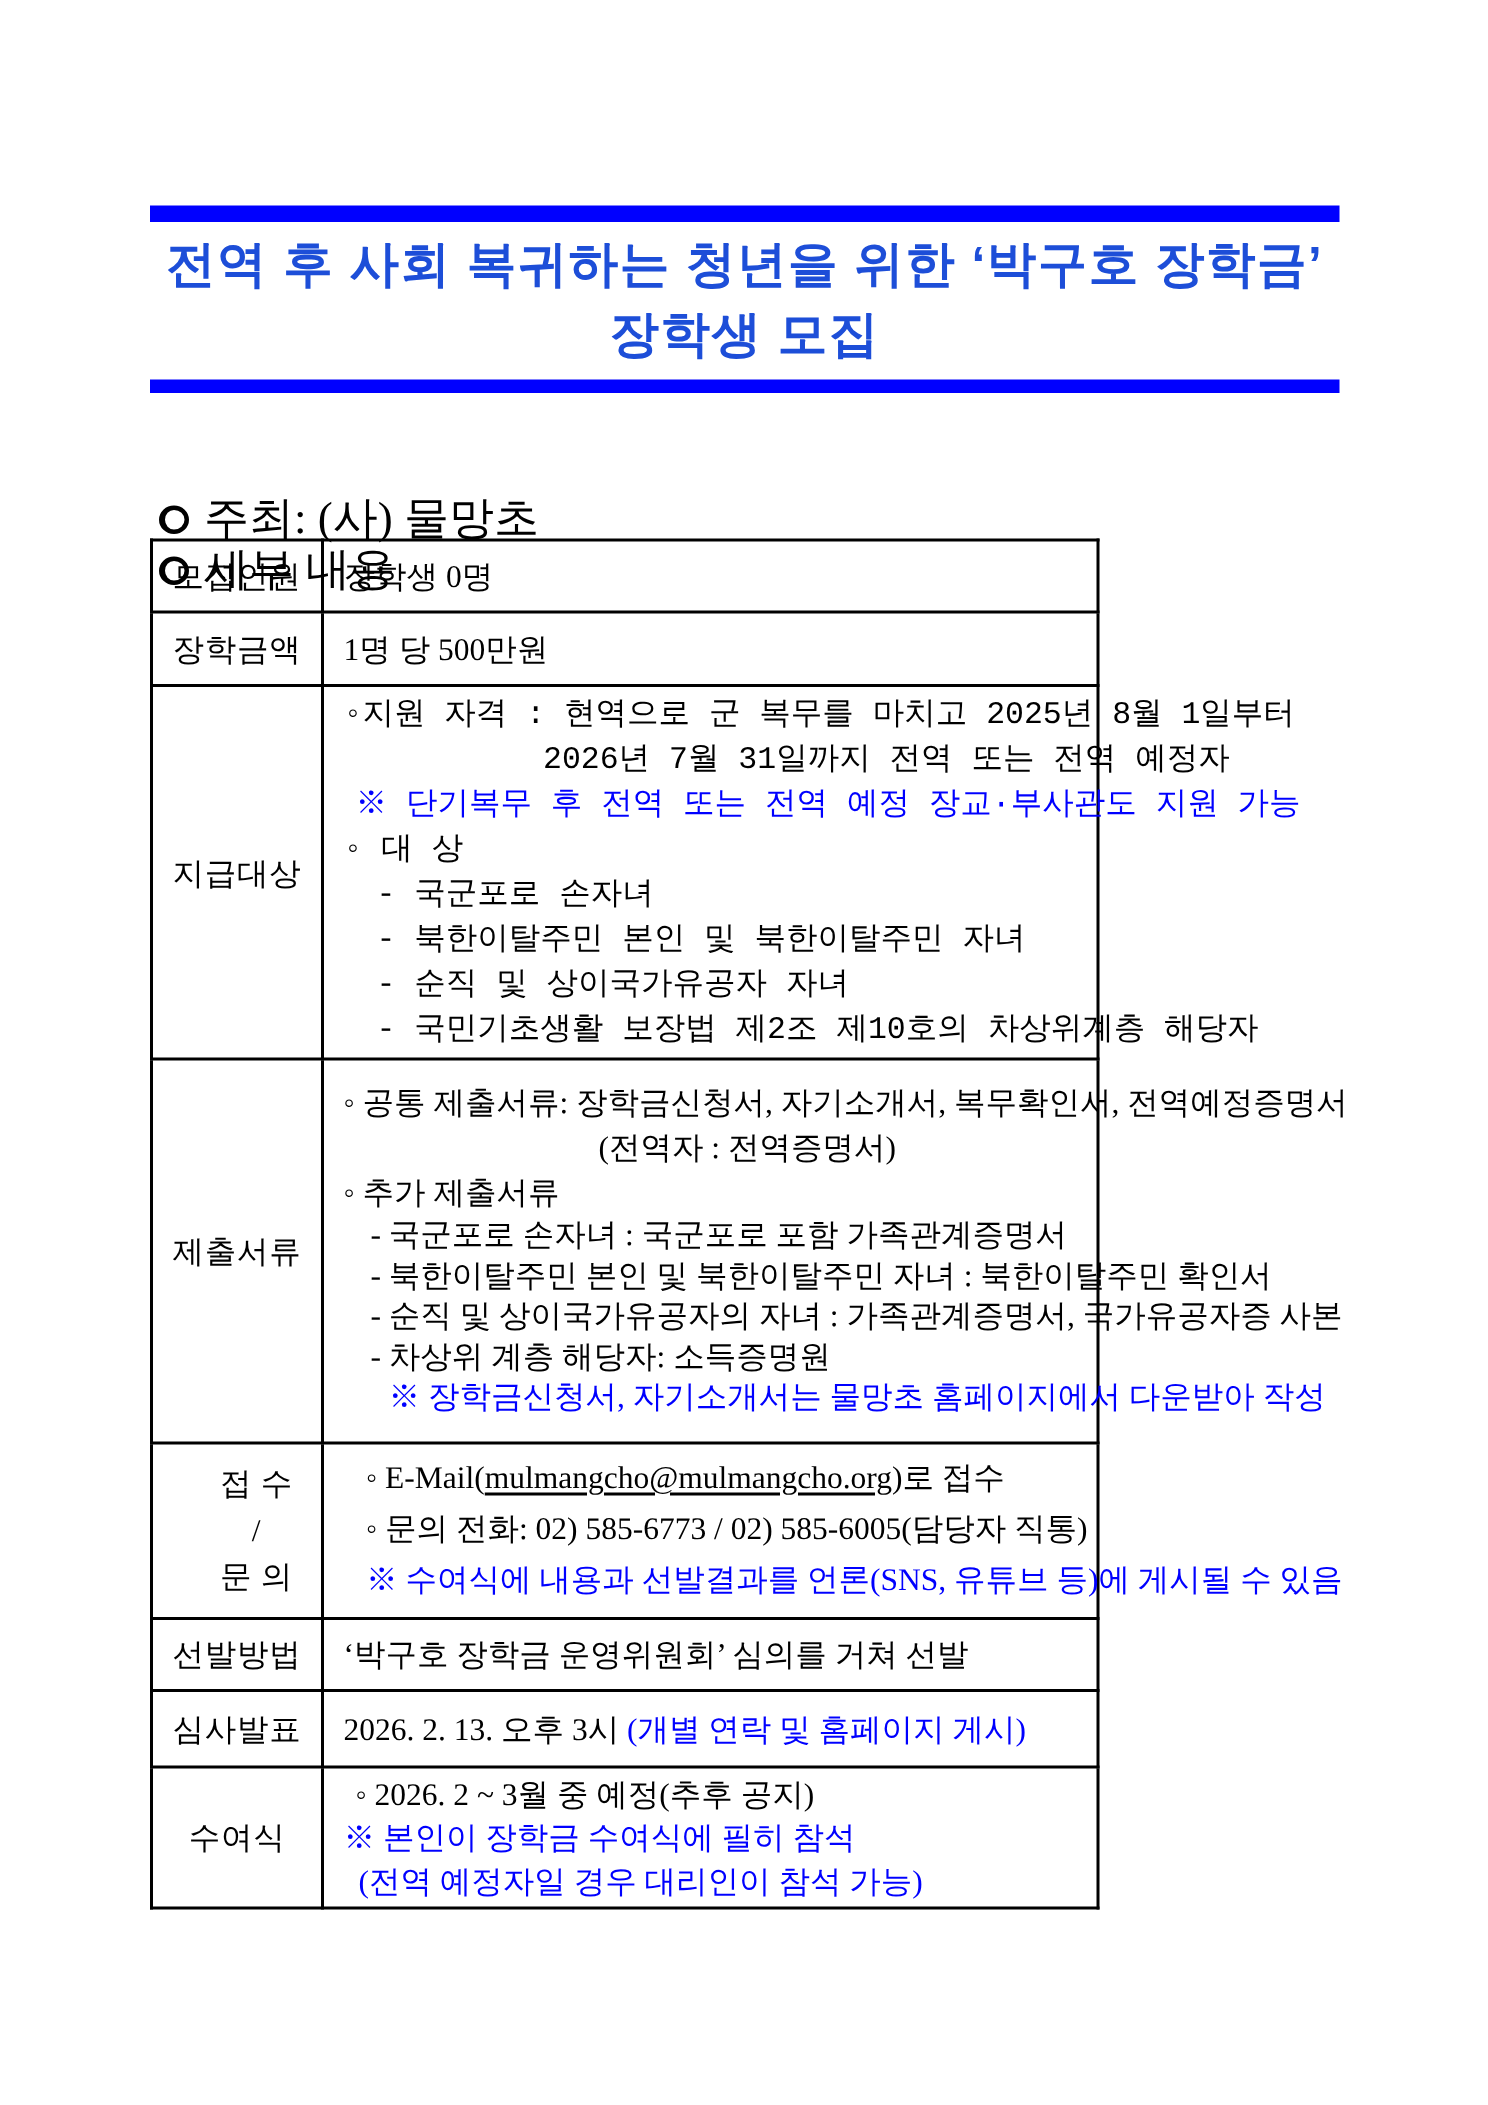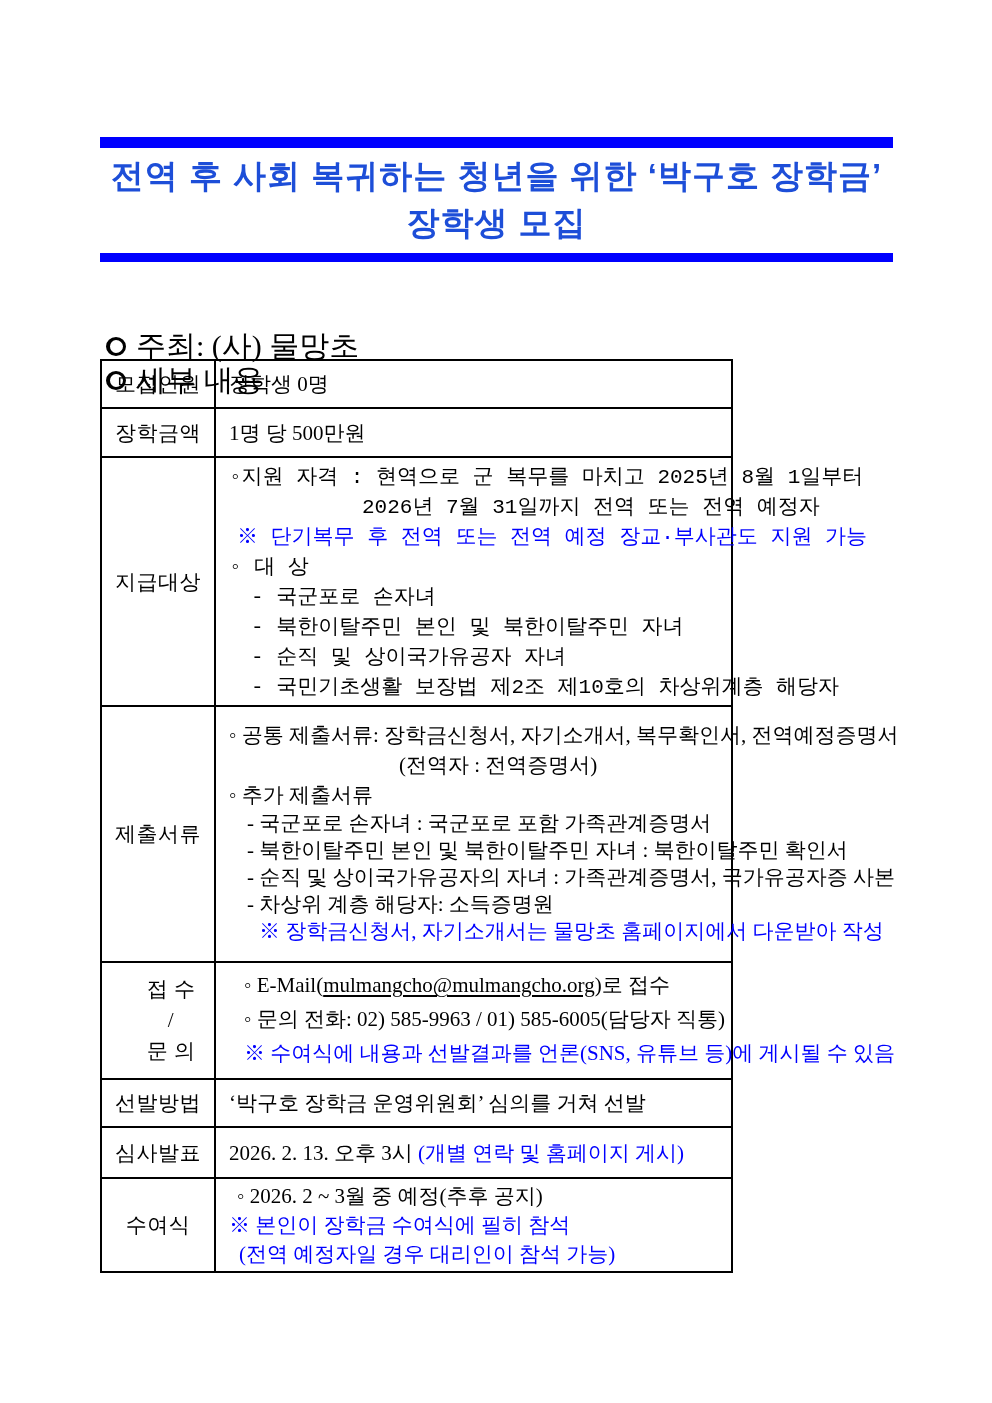--- a/index.html
+++ b/index.html
@@ -156,21 +156,21 @@
     <tr class="row-apply">
       <td class="hcol">
         <div>접 수</div>
         <div>/</div>
         <div>문 의</div>
       </td>
       <td class="vcol top">
         <div class="line">
           <span>◦ E-Mail(</span><span class="email-link">mulmangcho@mulmangcho.org</span><span>)로 접수</span>
         </div>
-        <div class="line">◦ 문의 전화: 02) 585-9963 / 01) 585-6005(담당자 직통)</div>
+        <div class="line">◦ 문의 전화: 02) 585-6773 / 02) 585-6005(담당자 직통)</div>
         <div class="line blue">※ 수여식에 내용과 선발결과를 언론(SNS, 유튜브 등)에 게시될 수 있음</div>
       </td>
     </tr>
 
     <tr class="row-select">
       <td class="hcol">선발방법</td>
       <td class="vcol">
         <div class="line">‘박구호 장학금 운영위원회’ 심의를 거쳐 선발</div>
       </td>
     </tr>

